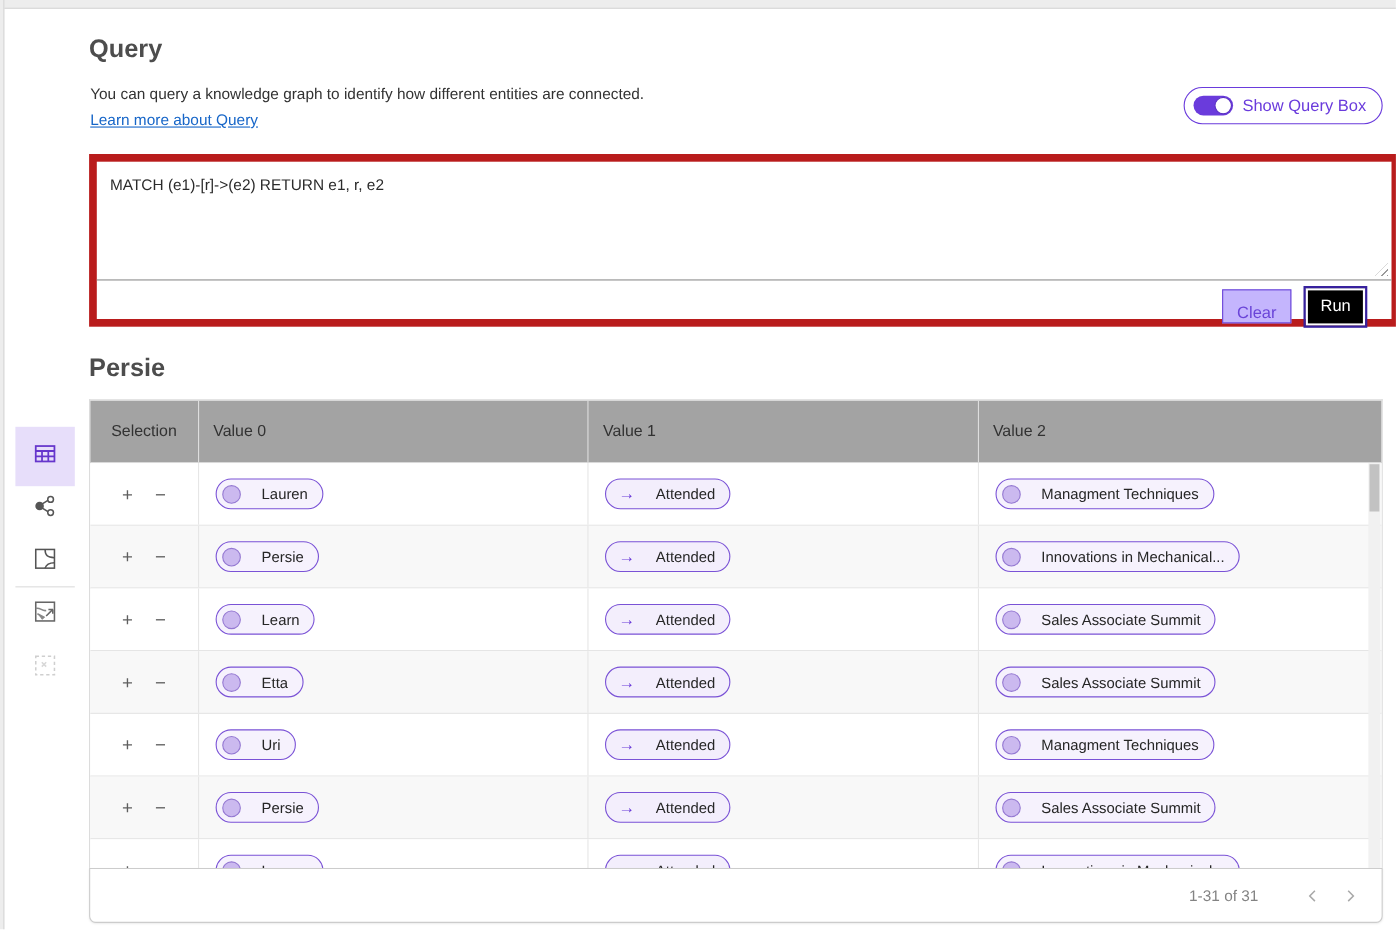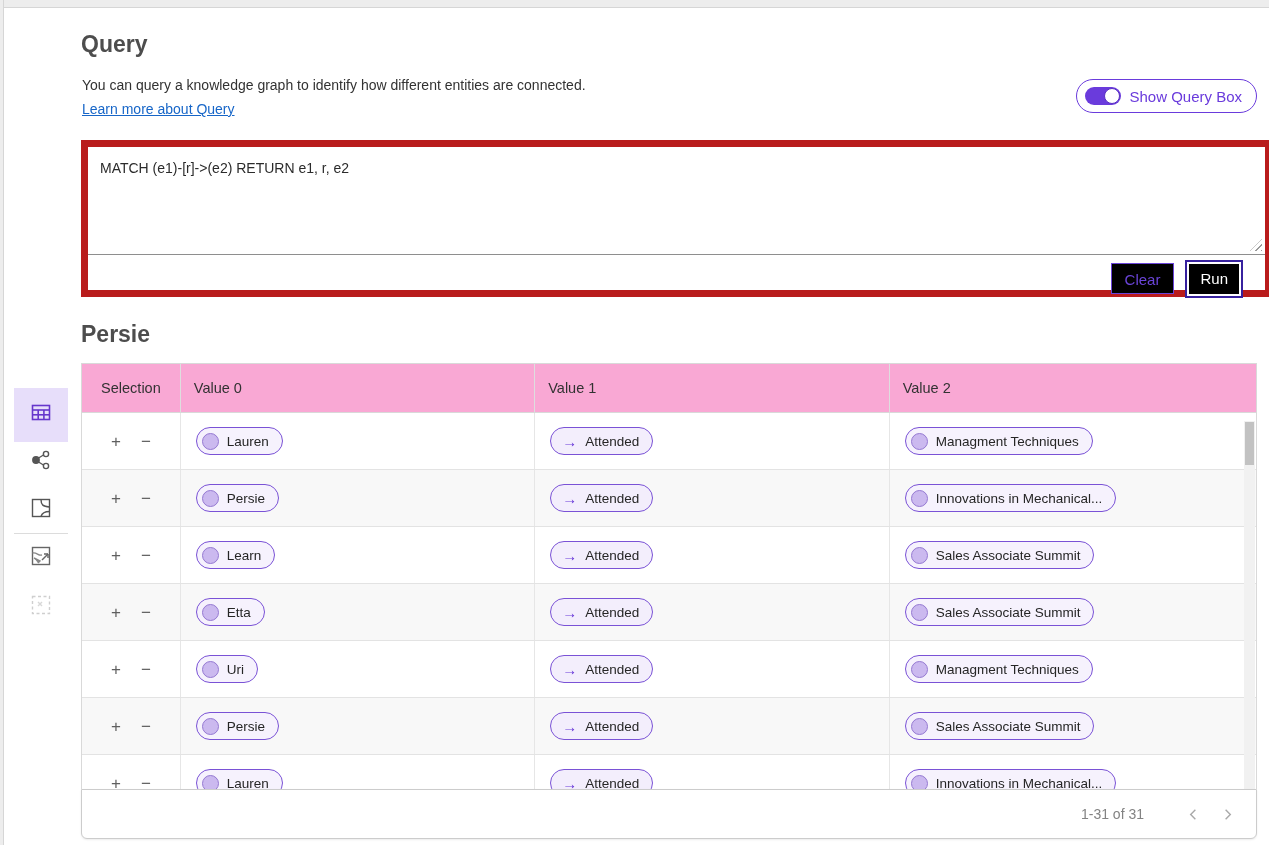--- a/index.html
+++ b/index.html
@@ -32,56 +32,56 @@
     width:100%; height:100%; border:none; outline:none; resize:none;
     padding:13px 12px; font-size:14px; color:#2b2b2b; font-family:"Liberation Sans", sans-serif; background:transparent;
   }
   .resize-handle {
     position:absolute; right:3px; bottom:3px; width:12px; height:12px; cursor:nwse-resize;
     background:repeating-linear-gradient(135deg, #9a9a9a 0 1px, transparent 1px 4px);
     clip-path:polygon(100% 0, 100% 100%, 0 100%);
   }
   .query-actions { height:47px; display:flex; align-items:center; justify-content:flex-end; gap:13px; padding-right:24px; }
   .btn-clear {
-    height:31px; padding:7px 13px; font-size:15px; background:#000000; color:#6a44d8;
+    height:31px; padding:12px 13px; font-size:15px; background:#c4b5fd; color:#6a44d8;
     border:1px solid #6a44d8; cursor:pointer; font-family:inherit;
   }
   .btn-run {
     height:34px; padding:0 11px; font-size:15px; background:#000000; color:#fff;
     border:2px solid #ffffff; outline:2px solid #37219e; cursor:pointer; font-family:inherit;
   }
 
   .results-title { position:absolute; left:81px; top:321px; font-size:23px; font-weight:bold; color:#4d4d4d; }
 
   
   .rail-tile { position:absolute; left:14px; width:54px; display:flex; align-items:center; justify-content:center; cursor:pointer; }
   .rail-active { top:388px; height:54px; background:#e7defa; }
   .rail-divider { position:absolute; left:14px; top:533px; width:54px; height:1px; background:#dcdcdc; }
 
   
   .results-table {
     position:absolute; left:81px; top:363px; width:1176px; height:426px; overflow:hidden;
     border:1px solid #d9d9d9; border-bottom:none; background:#fff;
   }
-  .thead { display:flex; height:49px; background:#f9a8d4; border-bottom:1px solid #d9d9d9; font-size:14.5px; color:#323232; }
+  .thead { display:flex; height:57px; background:#a3a3a3; border-bottom:1px solid #d9d9d9; font-size:14.5px; color:#323232; }
   .th { display:flex; align-items:center; border-right:1px solid #dedede; }
   .th:last-child { border-right:none; }
   .th-sel { width:99px; justify-content:center; }
   .th-val { width:355px; padding-left:13px; }
   .th-val.last { width:367px; }
   .trow { display:flex; height:57px; background:#fff; border-bottom:1px solid #e3e3e3; }
   .trow.alt { background:#f8f8f8; }
   .cell { display:flex; align-items:center; border-right:1px solid #e6e6e6; }
   .cell.sel { width:99px; justify-content:center; gap:20px; }
   .cell.val { width:355px; padding-left:15px; }
   .cell.val.last { width:367px; border-right:none; }
   .op { color:#5f5f5f; font-size:17px; cursor:pointer; line-height:1; }
 
   .pill {
-    display:inline-flex; align-items:center; gap:8px; height:28px; max-width:330px;
+    display:inline-flex; align-items:center; gap:19px; height:28px; max-width:330px;
     padding:0 13px 0 5px; border:1.5px solid #7a52d6; border-radius:15px;
     background:#f6f2fd; font-size:13.5px; color:#262626; cursor:pointer; white-space:nowrap;
   }
   .pill .dot { width:17px; height:17px; border-radius:50%; background:#cbb9ef; border:1.5px solid #9579d2; flex:none; }
   .pill.rel { padding-left:11px; background:#f3eefc; }
   .pill .arrow { color:#6a3bd8; font-size:15px; line-height:1; }
 
   .scroll-track { position:absolute; right:1px; top:57px; width:11px; height:368px; background:#f1f1f1; }
   .scroll-thumb { position:absolute; left:1px; top:1px; width:9px; height:43px; background:#c2c2c2; cursor:pointer; }
 

